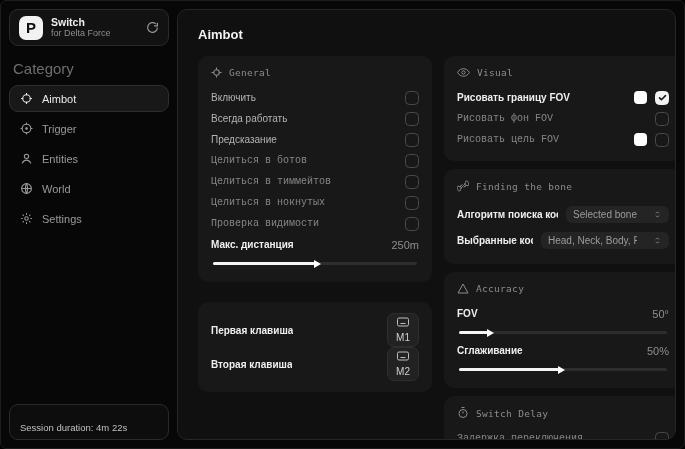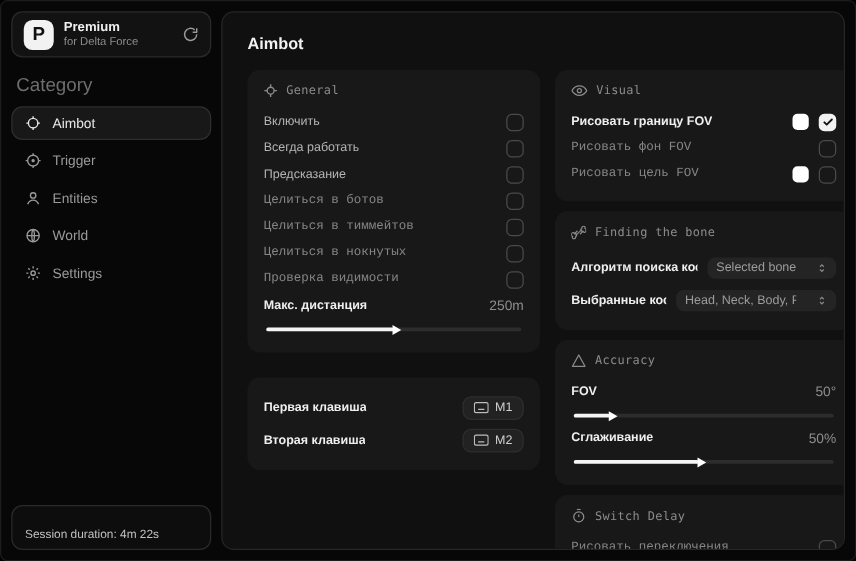--- a/index.html
+++ b/index.html
@@ -76,21 +76,21 @@
   .slider .fill { position:absolute; left:0; top:0; bottom:0; background:#f5f5f5; border-radius:2px; }
   .slider .thumb {
     position:absolute; top:50%; transform:translate(-1px,-50%);
     width:0; height:0;
     border-left:7px solid #ffffff; border-top:4.5px solid transparent; border-bottom:4.5px solid transparent;
   }
   
   .keybtn {
     display:flex; align-items:center; gap:5px;
     background:#222222; border:1px solid #2e2e2e; border-radius:7px;
-    padding:3px 8px; font-size:10px; color:#cfcfcf; cursor:pointer;
+    padding:3px 8px; font-size:10px; color:#cfcfcf; cursor:pointer;flex-direction:column;
   }
   .keybtn .ic { display:flex; color:#bdbdbd; }
   
   .dropdown {
     display:flex; align-items:center; gap:16px;
     background:#242424; border-radius:6px; padding:3px 7px;
     font-size:10px; color:#9c9c9c; max-width:128px; cursor:pointer; flex:0 0 auto;
   }
   .dropdown .dv { white-space:nowrap; overflow:hidden; }
   .dropdown .ic { display:flex; color:#8a8a8a; }
@@ -98,21 +98,21 @@
 </style>
 </head>
 <body>
 
 <div class="app">
 
   <div class="sidebar">
     <div class="brand">
       <div class="brand-logo">P</div>
       <div class="brand-txt">
-        <div class="brand-title">Premium</div>
+        <div class="brand-title">Switch</div>
         <div class="brand-sub">for Delta Force</div>
       </div>
       <span class="brand-refresh">
         <svg width="13" height="13" viewBox="0 0 24 24" fill="none" stroke="currentColor" stroke-width="2.2">
           <path d="M21 12a9 9 0 1 1-3-6.7"></path>
             <path d="M21 3v6h-6" stroke-linejoin="round"></path>
         </svg>
       </span>
     </div>
 
@@ -355,21 +355,21 @@
           <div class="card-hd">
             <span class="ic">
               <svg width="12" height="12" viewBox="0 0 24 24" fill="none" stroke="currentColor" stroke-width="2">
                 <circle cx="12" cy="13" r="8"></circle>
                   <path d="M12 9v4M9 1h6"></path>
               </svg>
             </span>
             <span>Switch Delay</span>
           </div>
           <div class="row">
-            <span class="lbl dim">Рисовать переключения</span>
+            <span class="lbl dim">Задержка переключения</span>
             <span class="cb"></span>
           </div>
 
         </div>
       </div>
     </div>
   </div>
 </div>
 
 </body></html>

